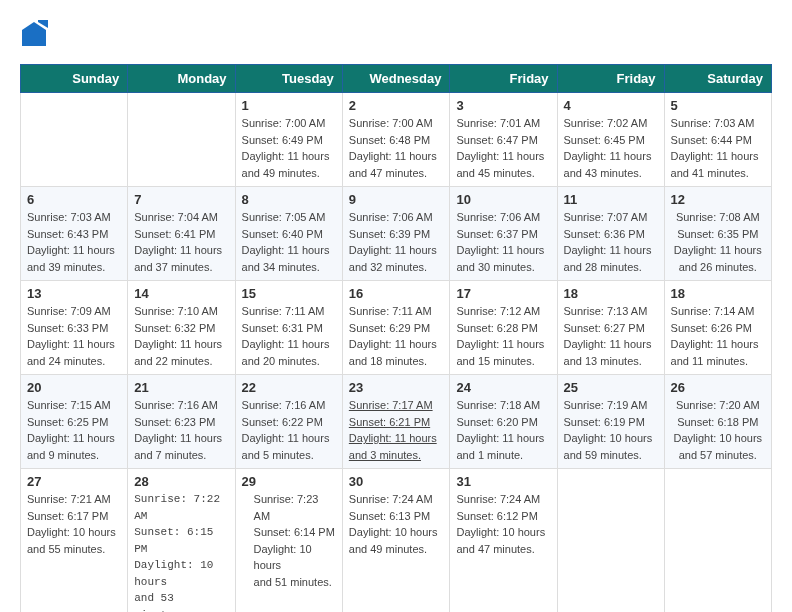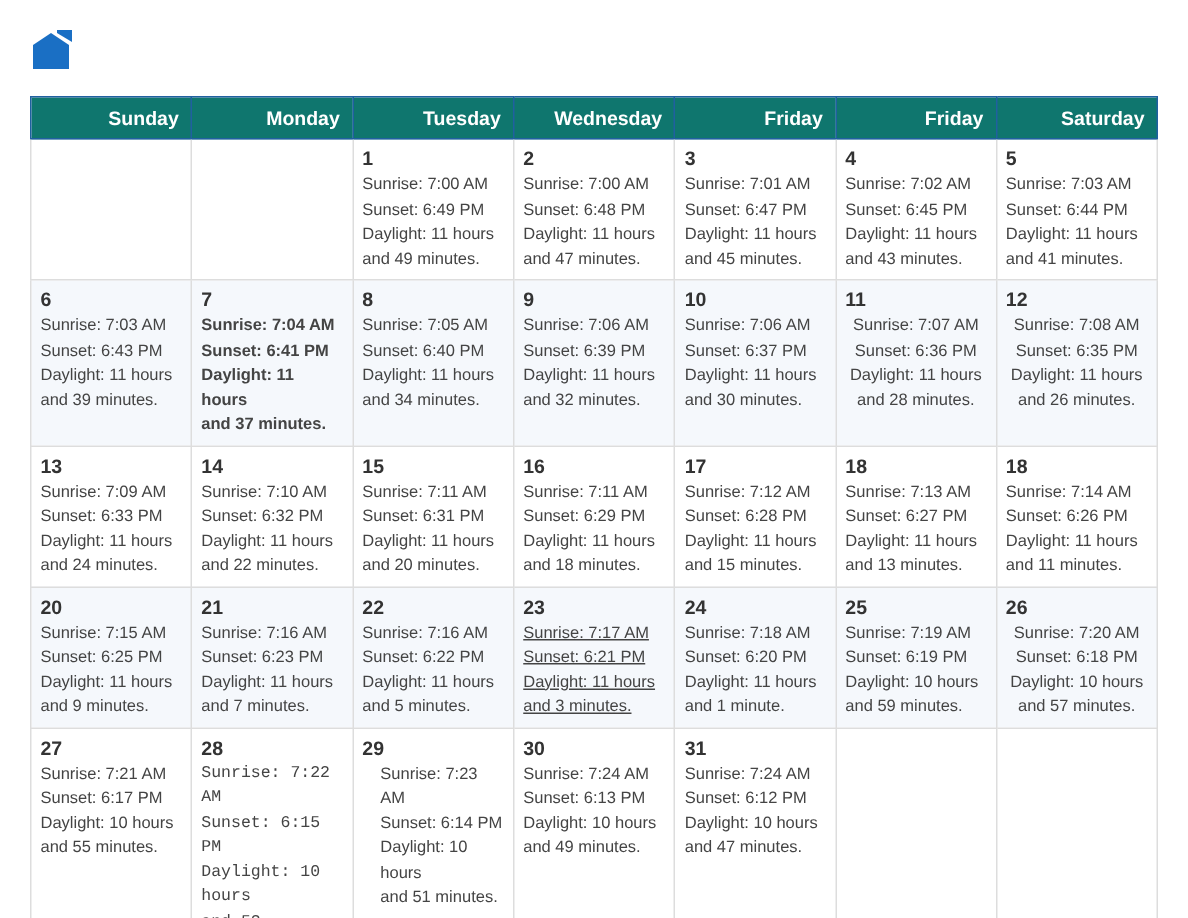--- a/index.html
+++ b/index.html
@@ -162,21 +162,21 @@
       <tr>
         <td>
           <span class="day-number">6</span>
           <div class="day-info" style="white-space: pre-line;">Sunrise: 7:03 AM
 Sunset: 6:43 PM
 Daylight: 11 hours
 and 39 minutes.</div>
         </td>
         <td>
           <span class="day-number">7</span>
-          <div class="day-info" style="white-space: pre-line; font-weight: bold;">Sunrise: 7:04 AM
+          <div class="day-info" style="white-space: pre-line;">Sunrise: 7:04 AM
 Sunset: 6:41 PM
 Daylight: 11 hours
 and 37 minutes.</div>
         </td>
         <td>
           <span class="day-number">8</span>
           <div class="day-info" style="white-space: pre-line;">Sunrise: 7:05 AM
 Sunset: 6:40 PM
 Daylight: 11 hours
 and 34 minutes.</div>
@@ -190,21 +190,21 @@
         </td>
         <td>
           <span class="day-number">10</span>
           <div class="day-info" style="white-space: pre-line;">Sunrise: 7:06 AM
 Sunset: 6:37 PM
 Daylight: 11 hours
 and 30 minutes.</div>
         </td>
         <td>
           <span class="day-number">11</span>
-          <div class="day-info" style="white-space: pre-line; text-align: center;">Sunrise: 7:07 AM
+          <div class="day-info" style="white-space: pre-line;">Sunrise: 7:07 AM
 Sunset: 6:36 PM
 Daylight: 11 hours
 and 28 minutes.</div>
         </td>
         <td>
           <span class="day-number">12</span>
           <div class="day-info" style="white-space: pre-line; text-align: center;">Sunrise: 7:08 AM
 Sunset: 6:35 PM
 Daylight: 11 hours
 and 26 minutes.</div>

